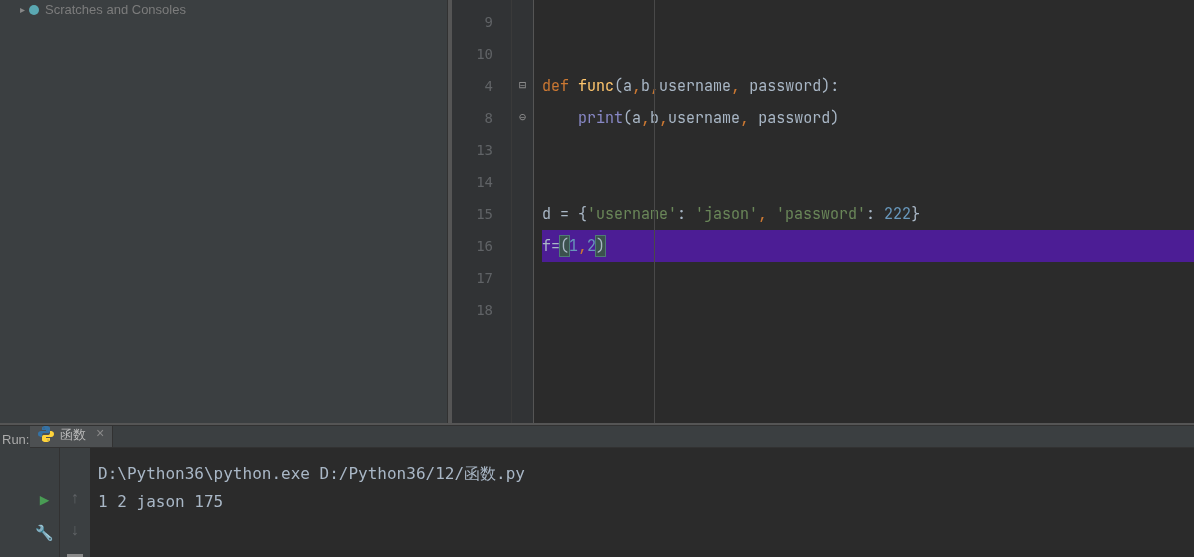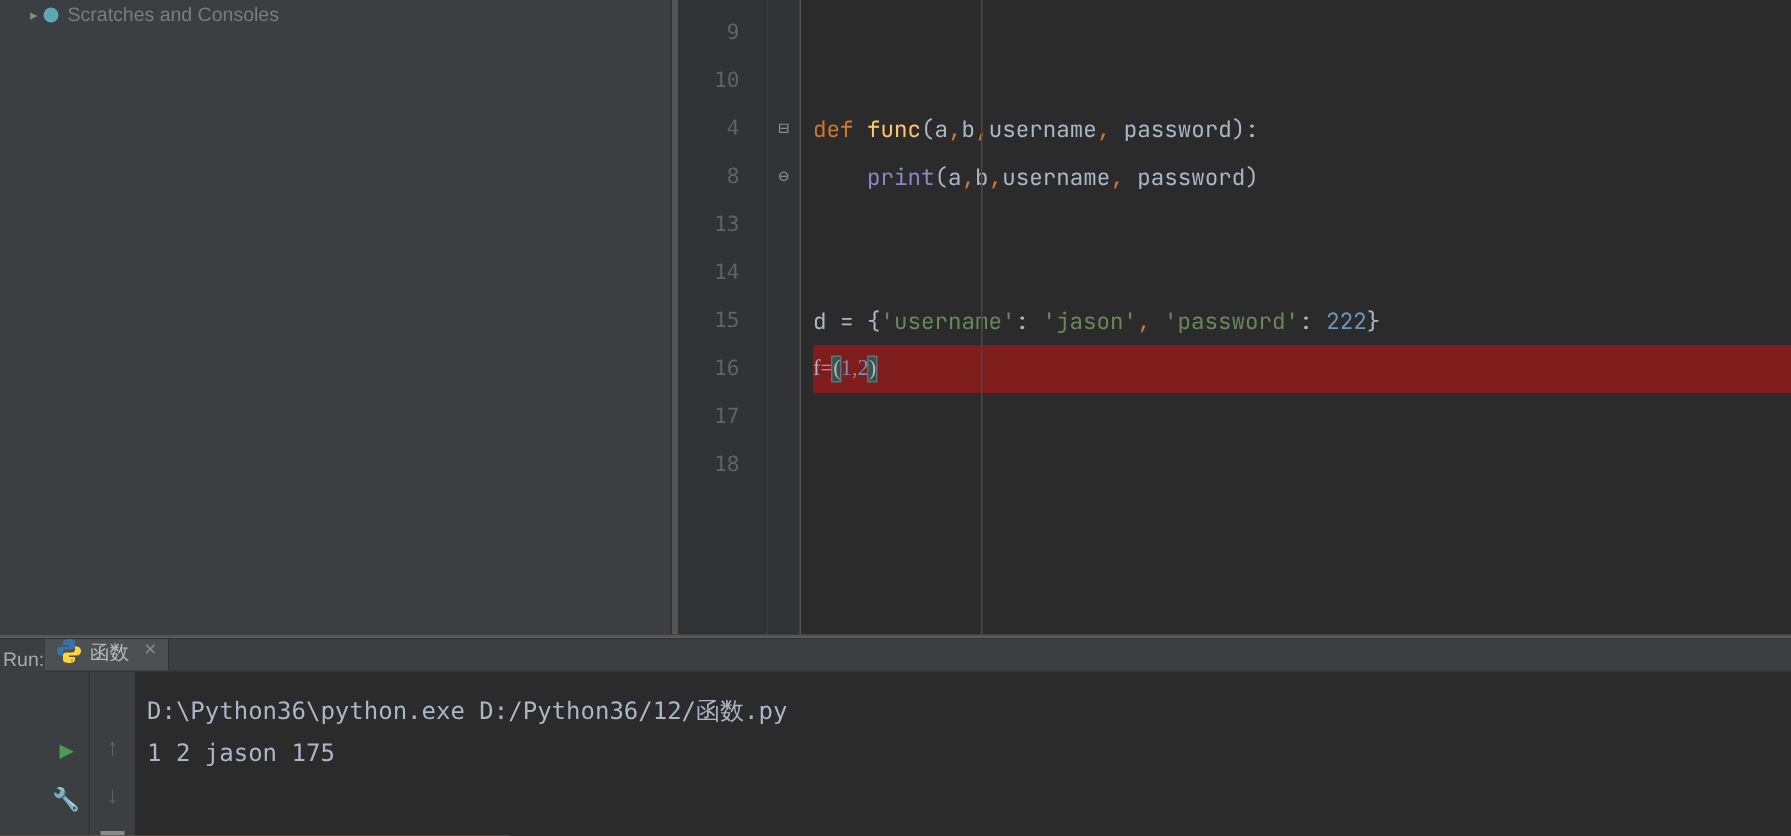--- a/index.html
+++ b/index.html
@@ -102,22 +102,21 @@
       position: relative;
     }
     .code-line {
       font-size: 15px;
       line-height: 32px;
       height: 32px;
       white-space: pre;
       font-family: 'JetBrains Mono', 'Consolas', monospace;
     }
     .code-line.current {
-      background: #7f1d1d;
-      font-family: Liberation Serif, serif;
+      background: #4c1d95;
     }
     .kw { color: #cc7832; }
     .fn { color: #ffc66d; }
     .builtin { color: #8888c6; }
     .str { color: #6a8759; }
     .num { color: #6897bb; }
     .text { color: #a9b7c6; }
     .bracket-match {
       background: #3b514d;
       outline: 1px solid #4e7b75;
@@ -127,21 +126,21 @@
       background: #555;
       cursor: row-resize;
     }
     .vert-divider {
       width: 4px;
       background: #555;
       height: 100%;
     }
     .run-panel {
       height: 132px;
-      background: #fde047;
+      background: #86efac;
       display: flex;
       border-top: 1px solid #323232;
     }
     .run-label-col {
       width: 30px;
       background: #3b3f41;
       padding-top: 6px;
     }
     .run-label {
       color: #aaa;

